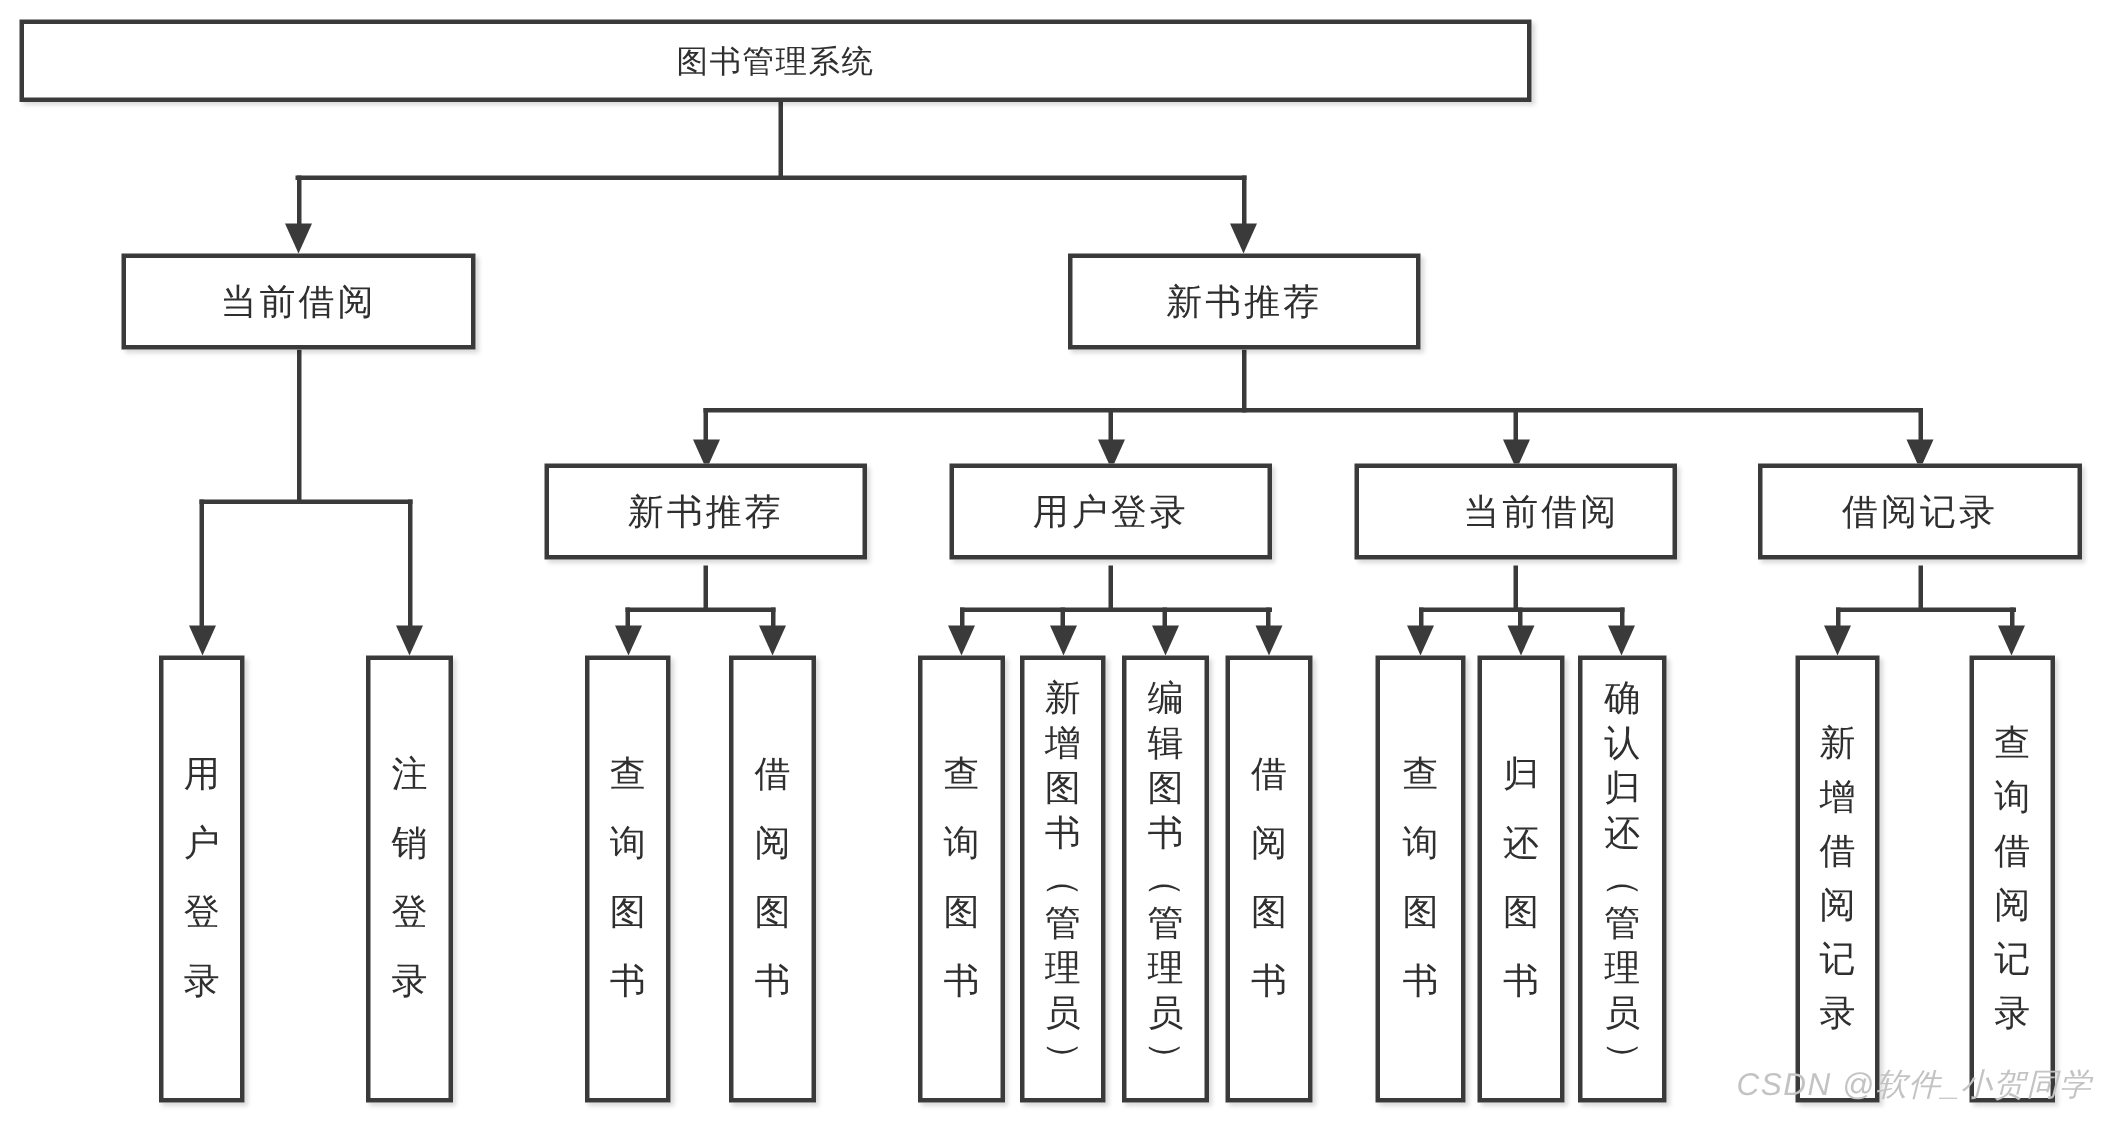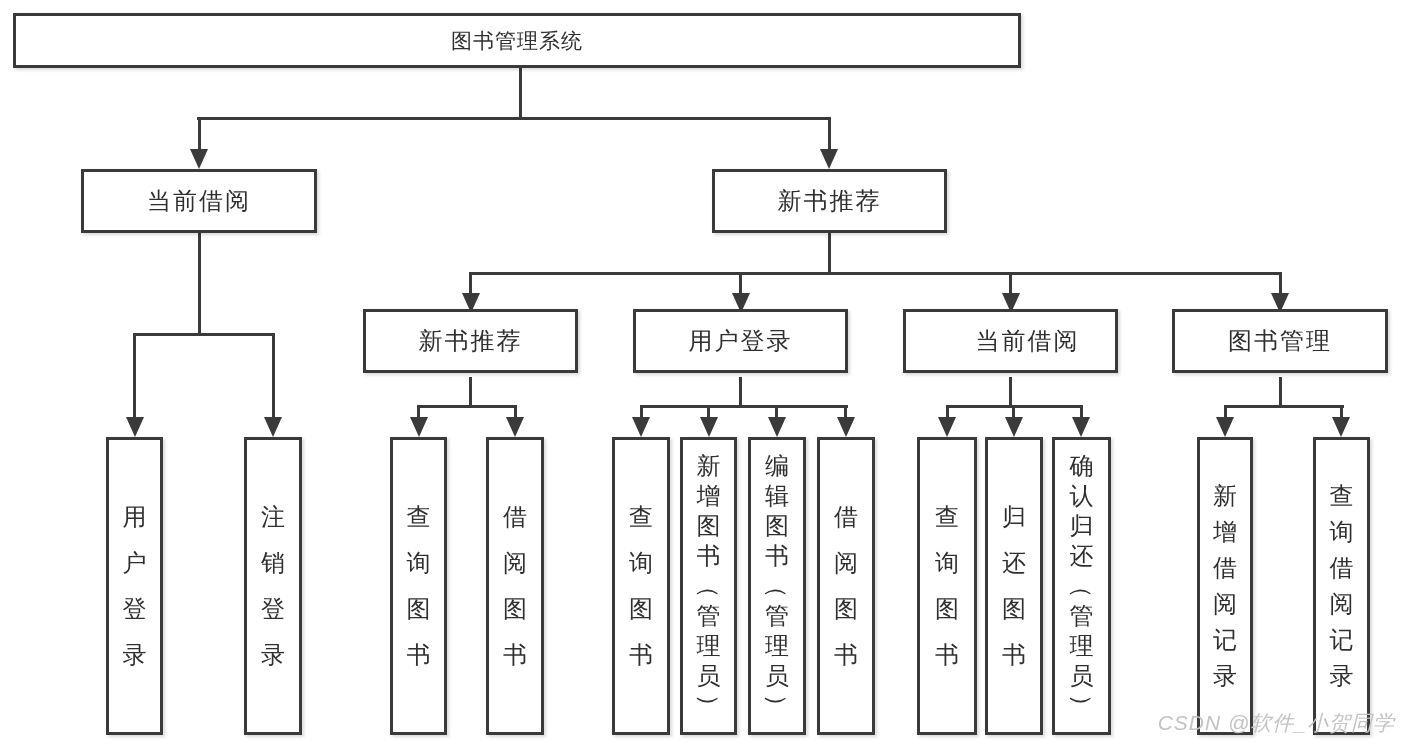--- a/index.html
+++ b/index.html
@@ -94,21 +94,21 @@
   <div class="arrow" style="left:1332px; top:417px;"></div>
 
   <div class="node root">图书管理系统</div>
 
   <div class="node l2" style="left:81px; width:236px;">当前借阅</div>
   <div class="node l2" style="left:712px; width:235px;">新书推荐</div>
 
   <div class="node l3" style="left:363px; width:215px;">新书推荐</div>
   <div class="node l3" style="left:633px; width:215px;">用户登录</div>
   <div class="node l3" style="left:903px; width:215px;padding-left:34px;">当前借阅</div>
-  <div class="node l3" style="left:1172px; width:216px;">图书管理</div>
+  <div class="node l3" style="left:1172px; width:216px;">借阅记录</div>
 
   <div class="leaf" style="left:106px; width:57px;">
     <div class="vtext" style="gap: 22px;">
         <span>用</span>
         <span>户</span>
         <span>登</span>
         <span>录</span>
       </div>
   </div>
   <div class="leaf" style="left:244px; width:58px;">

